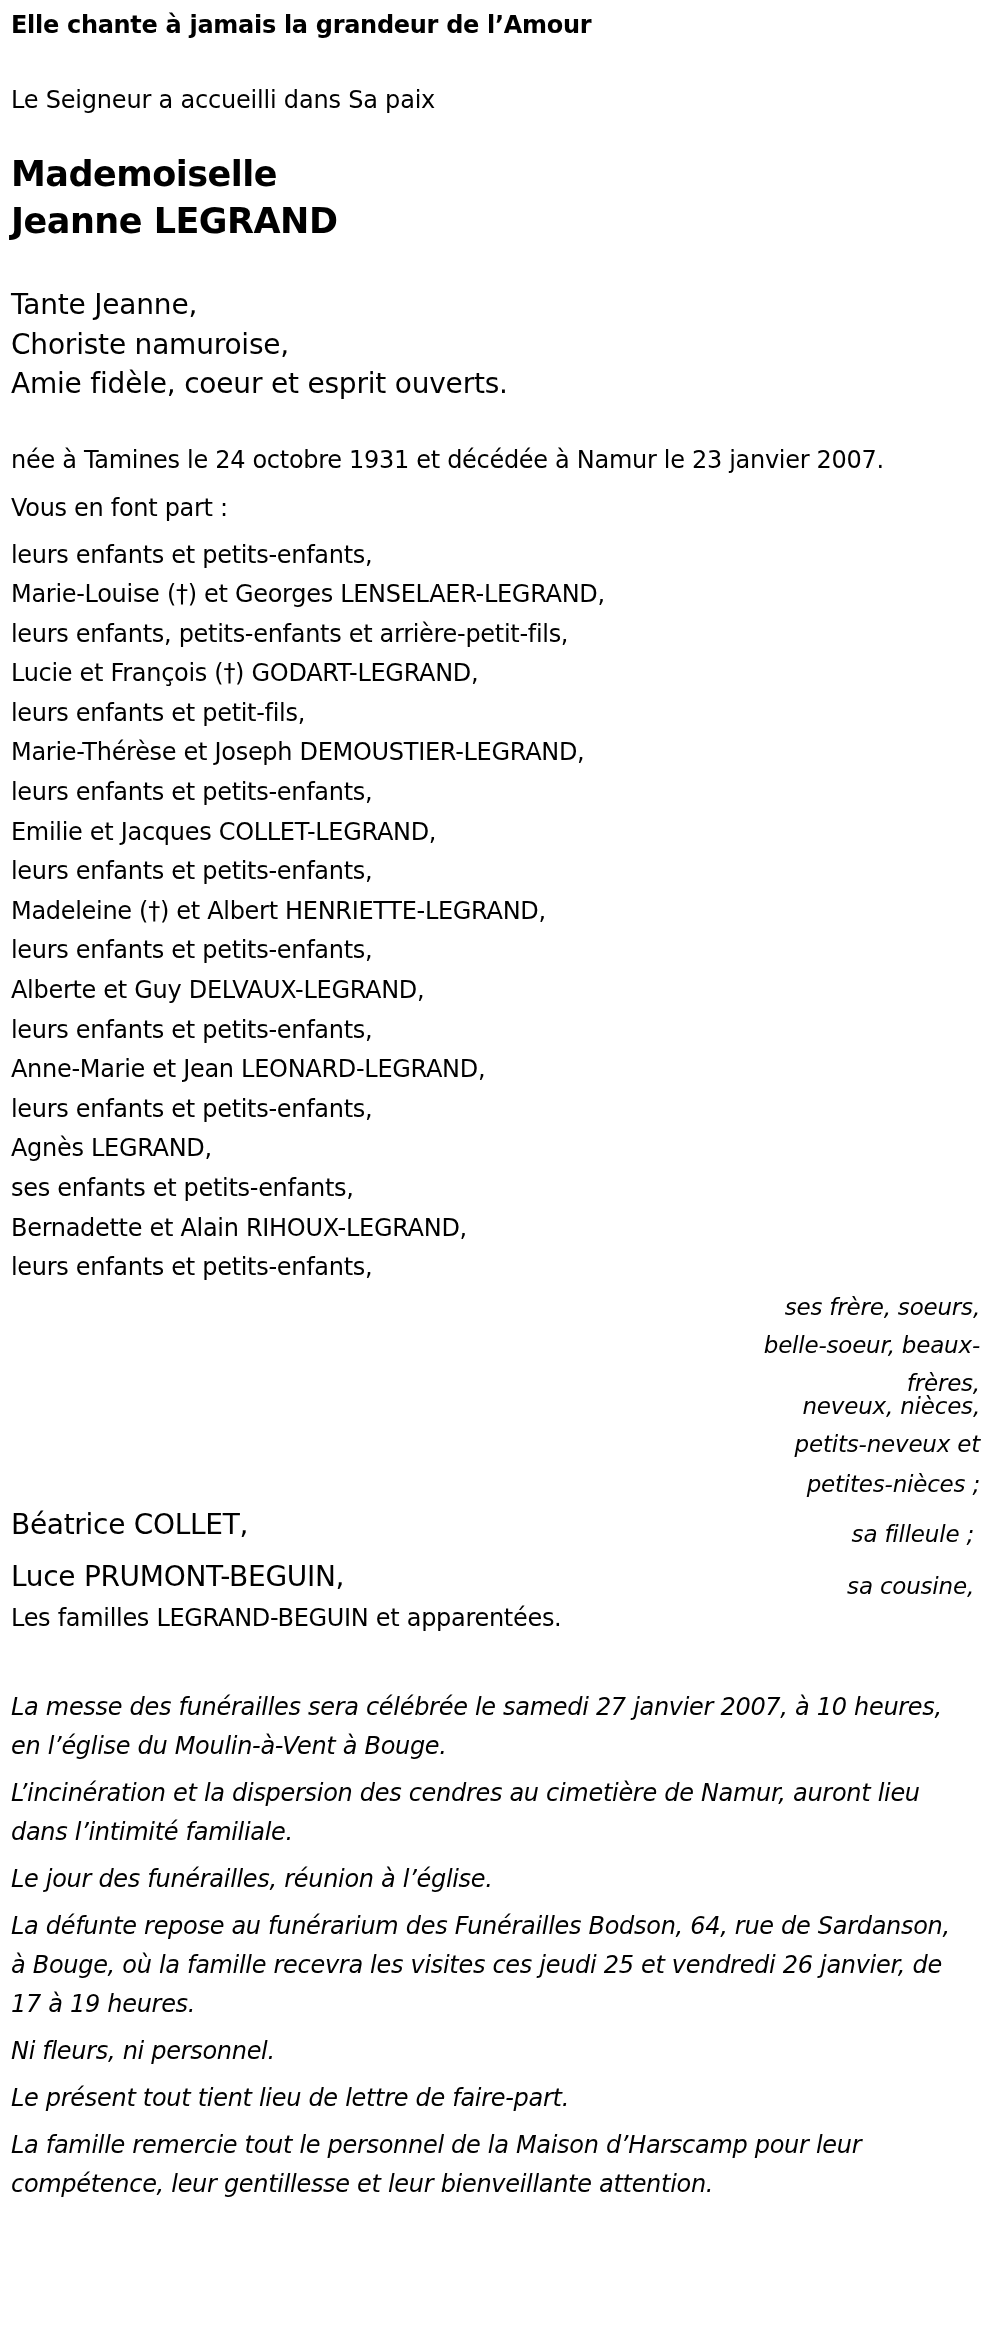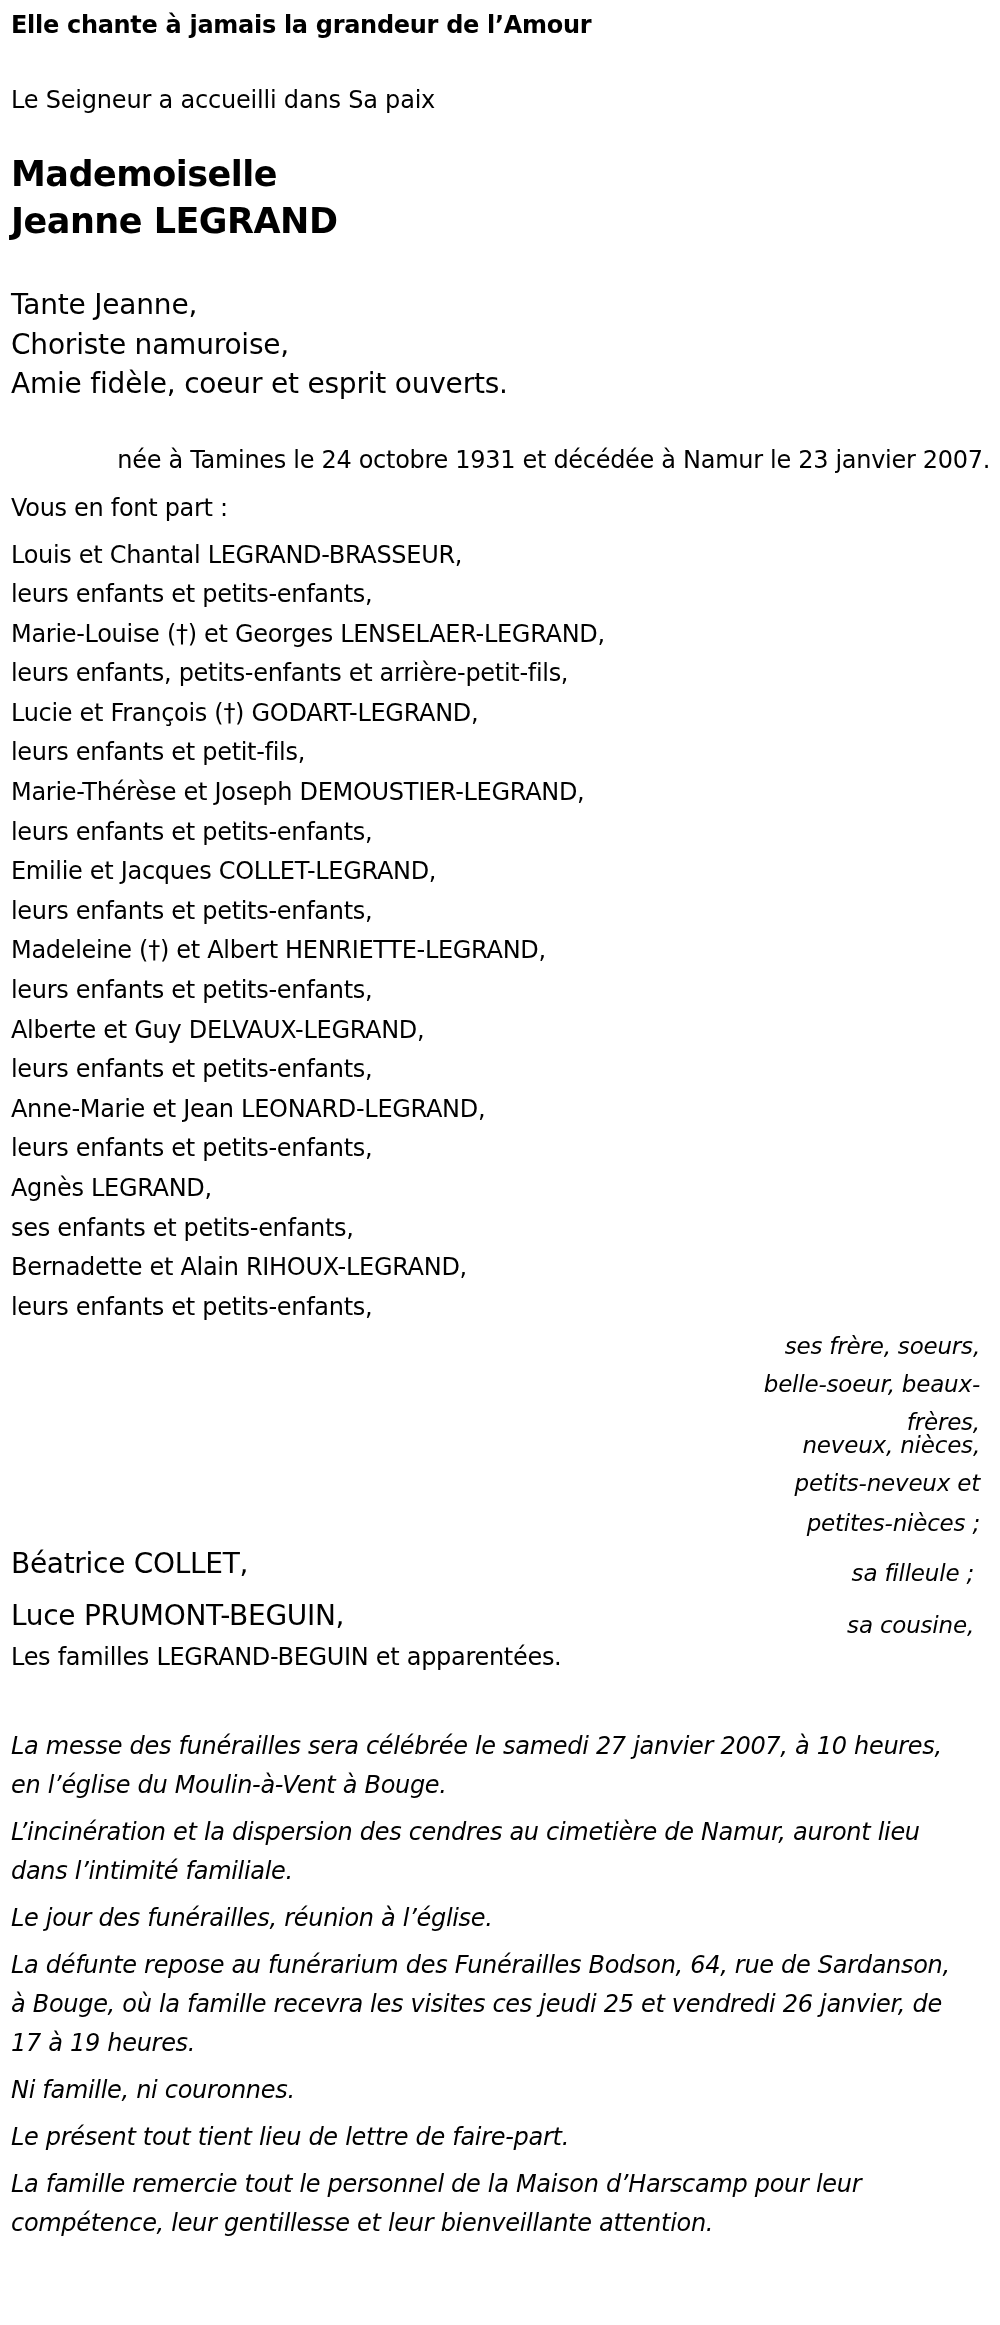--- a/index.html
+++ b/index.html
@@ -37,21 +37,21 @@
       line-height: 39.5px;
       margin: 40px 0 0 0;
       letter-spacing: -0.2px;
     }
     .body-line {
       font-size: 24px;
       line-height: 40px;
       letter-spacing: -0.3px;
       white-space: nowrap;
     }
-    .dates { margin-top: 36px; text-align: right; }
+    .dates { margin-top: 36px; }
     .announce { margin-top: 8px; }
     .family-list { margin-top: 8px; }
     .family-list .body-line { line-height: 39.6px; }
     .roles {
       font-style: italic;
       font-size: 23px;
       line-height: 40px;
       text-align: right;
       padding-right: 10px;
       margin-top: 0;
@@ -99,21 +99,20 @@
     <div>Tante Jeanne,</div>
     <div>Choriste namuroise,</div>
     <div>Amie fidèle, coeur et esprit ouverts.</div>
   </div>
 
   <div class="body-line dates">née à Tamines le 24 octobre 1931 et décédée à Namur le 23 janvier 2007.</div>
 
   <div class="body-line announce">Vous en font part :</div>
 
   <div class="family-list">
-    <div class="body-line">Louis et Chantal LEGRAND-BRASSEUR,</div>
     <div class="body-line">leurs enfants et petits-enfants,</div>
     <div class="body-line">Marie-Louise (†) et Georges LENSELAER-LEGRAND,</div>
     <div class="body-line">leurs enfants, petits-enfants et arrière-petit-fils,</div>
     <div class="body-line">Lucie et François (†) GODART-LEGRAND,</div>
     <div class="body-line">leurs enfants et petit-fils,</div>
     <div class="body-line">Marie-Thérèse et Joseph DEMOUSTIER-LEGRAND,</div>
     <div class="body-line">leurs enfants et petits-enfants,</div>
     <div class="body-line">Emilie et Jacques COLLET-LEGRAND,</div>
     <div class="body-line">leurs enfants et petits-enfants,</div>
     <div class="body-line">Madeleine (†) et Albert HENRIETTE-LEGRAND,</div>
@@ -143,17 +142,17 @@
     <div class="person-name">Luce PRUMONT-BEGUIN,</div>
     <div class="person-role">sa cousine,</div>
   </div>
 
   <div class="body-line families">Les familles LEGRAND-BEGUIN et apparentées.</div>
 
   <p class="paragraph p-messe">La messe des funérailles sera célébrée le samedi 27 janvier 2007, à 10 heures, en l’église du Moulin-à-Vent à Bouge.</p>
   <p class="paragraph p-gap">L’incinération et la dispersion des cendres au cimetière de Namur, auront lieu dans l’intimité familiale.</p>
   <p class="paragraph p-gap">Le jour des funérailles, réunion à l’église.</p>
   <p class="paragraph p-gap">La défunte repose au funérarium des Funérailles Bodson, 64, rue de Sardanson, à Bouge, où la famille recevra les visites ces jeudi 25 et vendredi 26 janvier, de 17 à 19 heures.</p>
-  <p class="paragraph p-gap italic">Ni famille, ni couronnes.</p>
+  <p class="paragraph p-gap italic">Ni fleurs, ni personnel.</p>
   <p class="paragraph p-gap">Le présent tout tient lieu de lettre de faire-part.</p>
   <p class="paragraph p-gap italic">La famille remercie tout le personnel de la Maison d’Harscamp pour leur compétence, leur gentillesse et leur bienveillante attention.</p>
 
 </div>
 
 </body></html>

